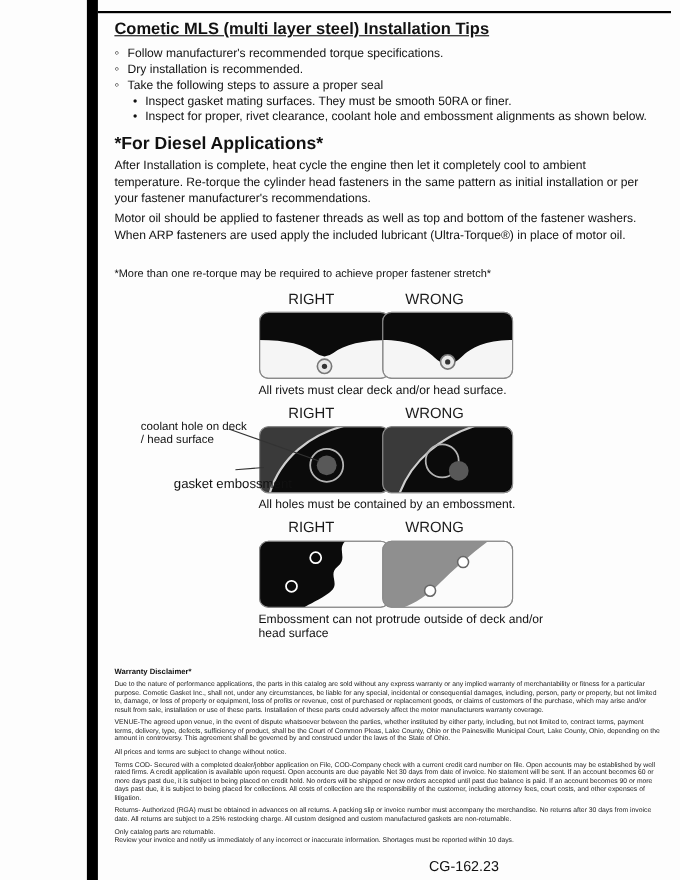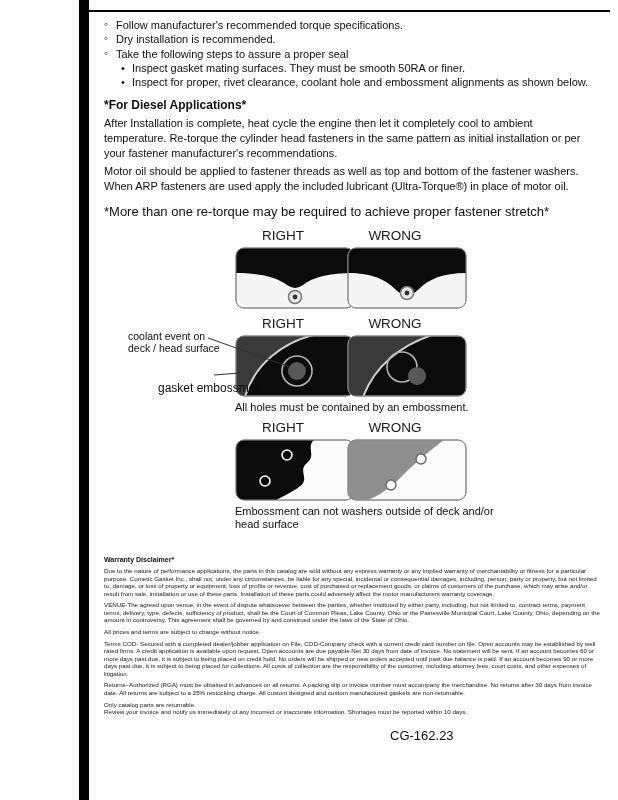--- a/index.html
+++ b/index.html
@@ -14,23 +14,23 @@
   .content { position:absolute; left:104px; top:18px; width:502px; }
 
   h1.title { font-size:15px; font-weight:bold; text-decoration:underline; margin-bottom:7px; }
 
   .tips { list-style:none; font-size:11px; }
   .tips li { position:relative; padding-left:12px; line-height:1.3; }
   .tips li.main::before { content:"◦"; position:absolute; left:0; top:-1px; font-size:12px; }
   .tips li.sub { margin-left:16px; }
   .tips li.sub::before { content:"•"; position:absolute; left:1px; }
 
-  .diesel-heading { font-size:12px; font-weight:bold; margin-top:9px; }
+  .diesel-heading { font-size:16px; font-weight:bold; margin-top:9px; }
   .para { font-size:11px; line-height:1.32; margin-top:4px; width:494px; }
-  .note { font-size:13px; margin-top:11px; }
+  .note { font-size:10px; margin-top:23px; }
 
   .diag-section { margin-top:10px; }
   .diag-row { margin-bottom:8px; }
   .diag-pair { display:flex; gap:16px; margin-left:131px; }
   .diag-col { width:96px; text-align:center; }
   .diag-head { font-size:13.5px; line-height:1.1; margin-bottom:3px; color:#1a1a1a; }
   svg.diag { display:block; width:120px; height:62px; }
   .diag-caption { font-size:11px; margin-left:131px; margin-top:4px; }
   .diag-caption.wide { width:262px; line-height:1.25; }
 
@@ -46,20 +46,21 @@
   .footer-code { font-size:13px; margin-top:12px; margin-left:286px; }
 </style>
 </head>
 <body>
 
 <div class="left-bar"></div>
 <div class="top-line"></div>
 
 <div class="content">
 
+  <h1 class="title">Cometic MLS (multi layer steel) Installation Tips</h1>
 
   <ul class="tips">
     <li class="main">Follow manufacturer's recommended torque specifications.</li>
     <li class="main">Dry installation is recommended.</li>
     <li class="main">Take the following steps to assure a proper seal</li>
     <li class="sub">Inspect gasket mating surfaces.  They must be smooth 50RA or finer.</li>
     <li class="sub">Inspect for proper, rivet clearance, coolant hole and embossment alignments as shown below.</li>
   </ul>
 
   <h2 class="diesel-heading">*For Diesel Applications*</h2>
@@ -99,24 +100,25 @@
             <rect x="1" y="1" width="118" height="60" rx="8" fill="#f5f5f5" stroke="#8a8a8a"></rect>
             <g clip-path="url(#r1b)">
               <path d="M0,0 H120 V26 C96,26 82,32 72,42 Q60,54 48,42 C38,32 24,26 0,26 Z" fill="#0b0b0b"></path>
               <circle cx="60" cy="46" r="6.5" fill="#e8e8e8" stroke="#777" stroke-width="1.5"></circle>
               <circle cx="60" cy="46" r="2.4" fill="#333"></circle>
             </g>
             <rect x="1" y="1" width="118" height="60" rx="8" fill="none" stroke="#8a8a8a"></rect>
           </svg>
         </div>
       </div>
+      <div class="diag-caption">All rivets must clear deck and/or head surface.</div>
     </div>
 
     <div class="diag-row row2">
-      <div class="hole-label">coolant event on deck / head surface</div>
+      <div class="hole-label">coolant hole on deck / head surface</div>
       <div class="emb-label">gasket embossment</div>
       <svg class="lines-overlay" viewBox="0 0 400 84">
         <line x1="104" y1="21" x2="186" y2="50" stroke="#333" stroke-width="1"></line>
         <line x1="110" y1="58" x2="136" y2="56" stroke="#333" stroke-width="1"></line>
       </svg>
       <div class="diag-pair">
         <div class="diag-col">
           <div class="diag-head">RIGHT</div>
           <svg class="diag" viewBox="0 0 120 62">
             <defs>
@@ -186,21 +188,21 @@
             <rect x="1" y="1" width="118" height="60" rx="8" fill="#fbfbfb" stroke="#8a8a8a"></rect>
             <g clip-path="url(#r3b)">
               <path d="M0,0 H98 C82,12 66,26 52,40 C42,50 30,58 18,62 H0 Z" fill="#8f8f8f"></path>
               <circle cx="74" cy="20" r="5" fill="#ffffff" stroke="#666" stroke-width="1.4"></circle>
               <circle cx="44" cy="46" r="5" fill="#ffffff" stroke="#666" stroke-width="1.4"></circle>
             </g>
             <rect x="1" y="1" width="118" height="60" rx="8" fill="none" stroke="#8a8a8a"></rect>
           </svg>
         </div>
       </div>
-      <div class="diag-caption wide">Embossment can not washers outside of deck and/or head surface</div>
+      <div class="diag-caption wide">Embossment can not protrude outside of deck and/or head surface</div>
     </div>
 
   </div>
 
   <div class="disclaimer">
     <h3>Warranty Disclaimer*</h3>
     <p>Due to the nature of performance applications, the parts in this catalog are sold without any express warranty or any implied warranty of merchantability or fitness for a particular purpose.  Cometic Gasket Inc., shall not, under any circumstances, be liable for any special, incidental or consequential damages, including, person, party or property, but not limited to, damage, or loss of property or equipment, loss of profits or revenue, cost of purchased or replacement goods, or claims of customers of the purchase, which may arise and/or result from sale, installation or use of these parts.  Installation of these parts could adversely affect the motor manufacturers warranty coverage.</p>
     <p>VENUE-The agreed upon venue, in the event of dispute whatsoever between the parties, whether instituted by either party, including, but not limited to, contract terms, payment terms, delivery, type, defects, sufficiency of product, shall be the Court of Common Pleas, Lake County, Ohio or the Painesville Municipal Court, Lake County, Ohio, depending on the amount in controversy. This agreement shall be governed by and construed under the laws of the State of Ohio.</p>
     <p>All prices and terms are subject to change without notice.</p>
     <p>Terms COD- Secured with a completed dealer/jobber application on File, COD-Company check with a current credit card number on file.  Open accounts may be established by well rated firms.  A credit application is available upon request.  Open accounts are due payable Net 30 days from date of invoice.  No statement will be sent.  If an account becomes 60 or more days past due, it is subject to being placed on credit hold.  No orders will be shipped or new orders accepted until past due balance is paid.  If an account becomes 90 or more days past due, it is subject to being placed for collections.  All costs of collection are the responsibility of the customer, including attorney fees, court costs, and other expenses of litigation.</p>

